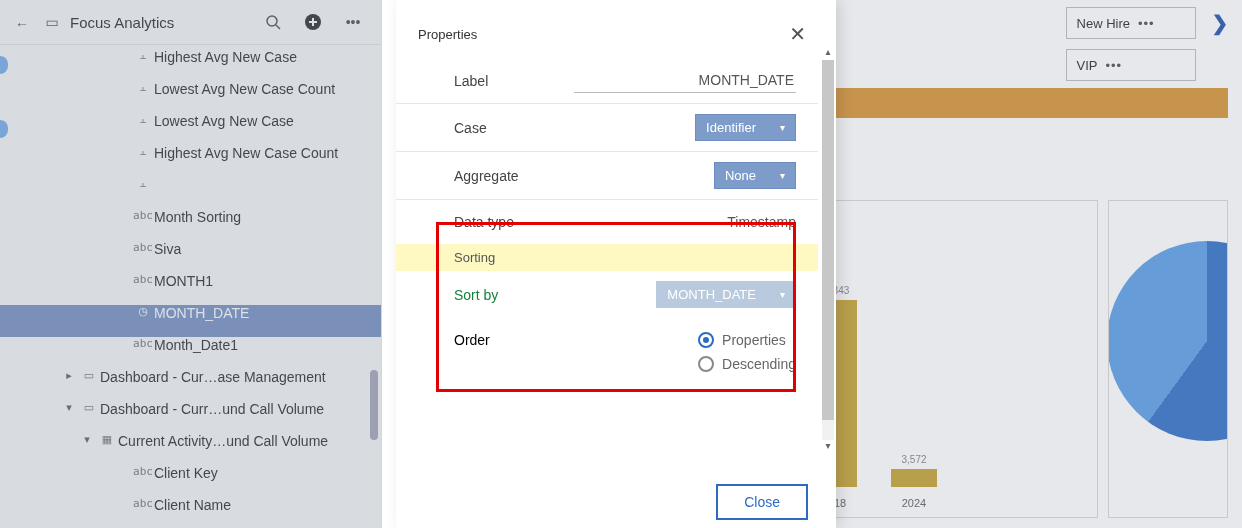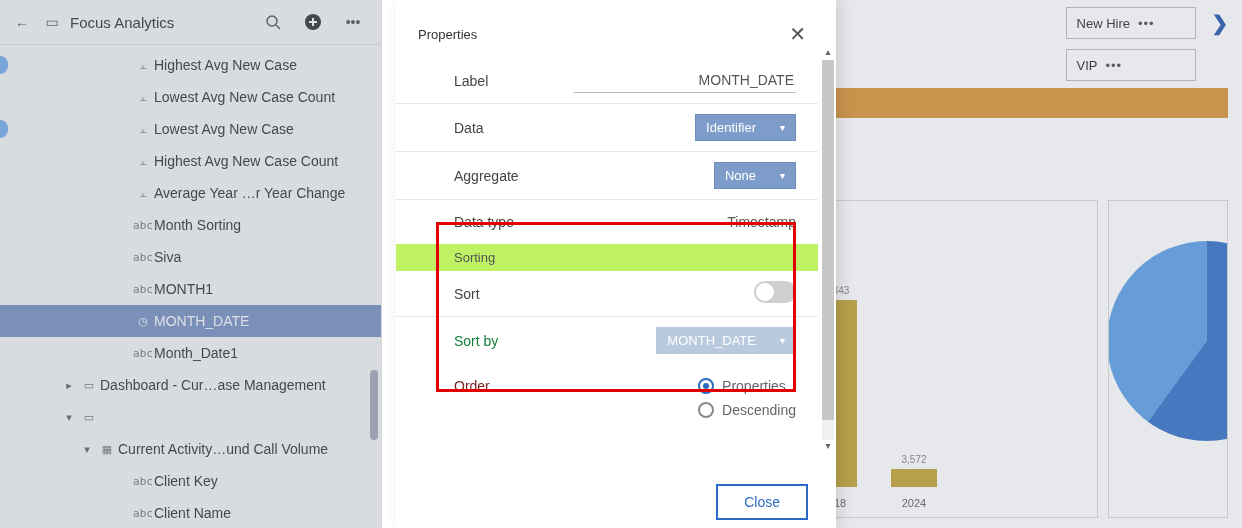--- a/index.html
+++ b/index.html
@@ -21,21 +21,21 @@
   }
   .sidebar-header .icon-btn {
     width: 24px; height: 24px; display:flex;align-items:center;justify-content:center;
     color:#555; cursor:pointer; margin-right:6px; font-size:14px;
   }
   .sidebar-title { font-size:15px; color:#333; flex:1; }
   .sidebar-header .tools { display:flex; gap:10px; align-items:center; }
 
   .tree { padding: 4px 0; font-size:14px; color:#333; }
   .tree-row {
-    display:flex; align-items:center; height:32px; padding: 0 10px 0 0; cursor:pointer;
+    display:flex; height:32px; padding: 0 10px 0 0; cursor:pointer;
   }
   .tree-row .indent { display:inline-block; }
   .tree-row .ticon { width:22px; text-align:center; color:#7a7a7a; font-size:11px; }
   .tree-row .tlabel { white-space:nowrap; overflow:hidden; text-overflow:ellipsis; flex:1; }
   .tree-row.selected { background:#7b95c4; }
   .tree-row.selected .tlabel { color:#fff; }
   .tree-row.selected .ticon { color:#fff; }
   .tree-row .chev { width:18px; color:#666; font-size:11px; text-align:center; }
 
   .vthumb {
@@ -86,21 +86,21 @@
   .props-row:last-of-type{border-bottom:none;}
   .props-row .plabel { flex:0 0 120px; font-size:14px; color:#444; }
   .props-row .pval { flex:1; text-align:right; font-size:14px; color:#555; }
   .props-input { flex:1; border:none; border-bottom:1px solid #bbb; text-align:right; font-size:14px; color:#555; padding:4px 2px; background:transparent;}
   .dd {
     display:inline-flex; align-items:center; gap:24px; background:#7e9cc9; color:#fff;
     padding:5px 10px; font-size:13px; border:1px solid #6d8cbf;
   }
   .dd.disabled { background:#b9cade; border-color:#b9cade; color:#fff; }
   .dd .caret { font-size:10px; }
-  .section-head { background:#bef264; color:#555; font-size:13px; padding:6px 28px 6px 58px;}
+  .section-head { background:#fef9c3; color:#555; font-size:13px; padding:6px 28px 6px 58px;}
   .highlight-box {
     position:absolute; left:40px; width:360px; border:3px solid #e20000; z-index:2;
     pointer-events:none;
   }
   .toggle {
     width:42px;height:22px;border-radius:11px;background:#cfcfcf;position:relative;display:inline-block;
   }
   .toggle::after{content:"";position:absolute;left:2px;top:2px;width:18px;height:18px;border-radius:50%;background:#fff;}
   .radio-group{display:flex;flex-direction:column;gap:8px;align-items:flex-start;}
   .radio-row{display:flex;align-items:center;gap:8px;font-size:14px;color:#666;}
@@ -177,21 +177,20 @@
       <div class="tree-row">
         <span class="indent" style="width:114px"></span>
         <span class="chev"></span>
         <span class="ticon bar-ico"></span>
         <span class="tlabel">Highest Avg New Case Count</span>
       </div>
       <div class="tree-row">
         <span class="indent" style="width:114px"></span>
         <span class="chev"></span>
         <span class="ticon bar-ico"></span>
-        <span class="tlabel">Average Year …r Year Change</span>
       </div>
       <div class="tree-row">
         <span class="indent" style="width:114px"></span>
         <span class="chev"></span>
         <span class="ticon abc-ico">abc</span>
         <span class="tlabel">Month Sorting</span>
       </div>
       <div class="tree-row">
         <span class="indent" style="width:114px"></span>
         <span class="chev"></span>
@@ -219,20 +218,21 @@
       <div class="tree-row">
         <span class="indent" style="width:60px"></span>
         <span class="chev">▸</span>
         <span class="ticon folder-ico"></span>
         <span class="tlabel">Dashboard - Cur…ase Management</span>
       </div>
       <div class="tree-row">
         <span class="indent" style="width:60px"></span>
         <span class="chev">▾</span>
         <span class="ticon folder-ico"></span>
+        <span class="tlabel">Dashboard - Curr…und Call Volume</span>
       </div>
       <div class="tree-row">
         <span class="indent" style="width:78px"></span>
         <span class="chev">▾</span>
         <span class="ticon grid-ico"></span>
         <span class="tlabel">Current Activity…und Call Volume</span>
       </div>
       <div class="tree-row">
         <span class="indent" style="width:114px"></span>
         <span class="chev"></span>
@@ -316,21 +316,21 @@
   </div>
 
   <div class="props-body">
 
     <div class="props-row">
       <div class="plabel">Label</div>
       <input class="props-input" value="MONTH_DATE" style="">
     </div>
 
     <div class="props-row">
-      <div class="plabel">Data</div>
+      <div class="plabel">Case</div>
       <div class="pval">
         <span class="dd">
           <span>Identifier</span>
           <span class="caret">▾</span>
         </span>
       </div>
     </div>
 
     <div class="props-row">
       <div class="plabel">Aggregate</div>
@@ -344,37 +344,33 @@
 
     <div class="highlight-box" style="top:172px;height:170px"></div>
 
     <div class="props-row" style="border-bottom:none">
       <div class="plabel">Data type</div>
       <div class="pval">Timestamp</div>
     </div>
 
     <div class="section-head">Sorting</div>
 
-    <div class="props-row">
-      <div class="plabel">Sort</div>
-      <div class="pval"><span class="toggle"></span></div>
-    </div>
 
     <div class="props-row" style="border-bottom:none">
       <div class="plabel" style="color:#15803d">Sort by</div>
       <div class="pval">
         <span class="dd disabled">
           <span>MONTH_DATE</span>
           <span class="caret">▾</span>
         </span>
       </div>
     </div>
 
     <div class="props-row" style="border-bottom:none;align-items:flex-start;padding-top:14px">
-      <div class="plabel" style="color:#7f1d1d">Order</div>
+      <div class="plabel" style="color:#000000">Order</div>
       <div class="pval" style="text-align:left;display:flex;justify-content:flex-end">
         <div class="radio-group">
           <label class="radio-row">
             <span class="radio checked"></span>
             <span>Properties</span>
           </label>
           <label class="radio-row">
             <span class="radio"></span>
             <span>Descending</span>
           </label>

